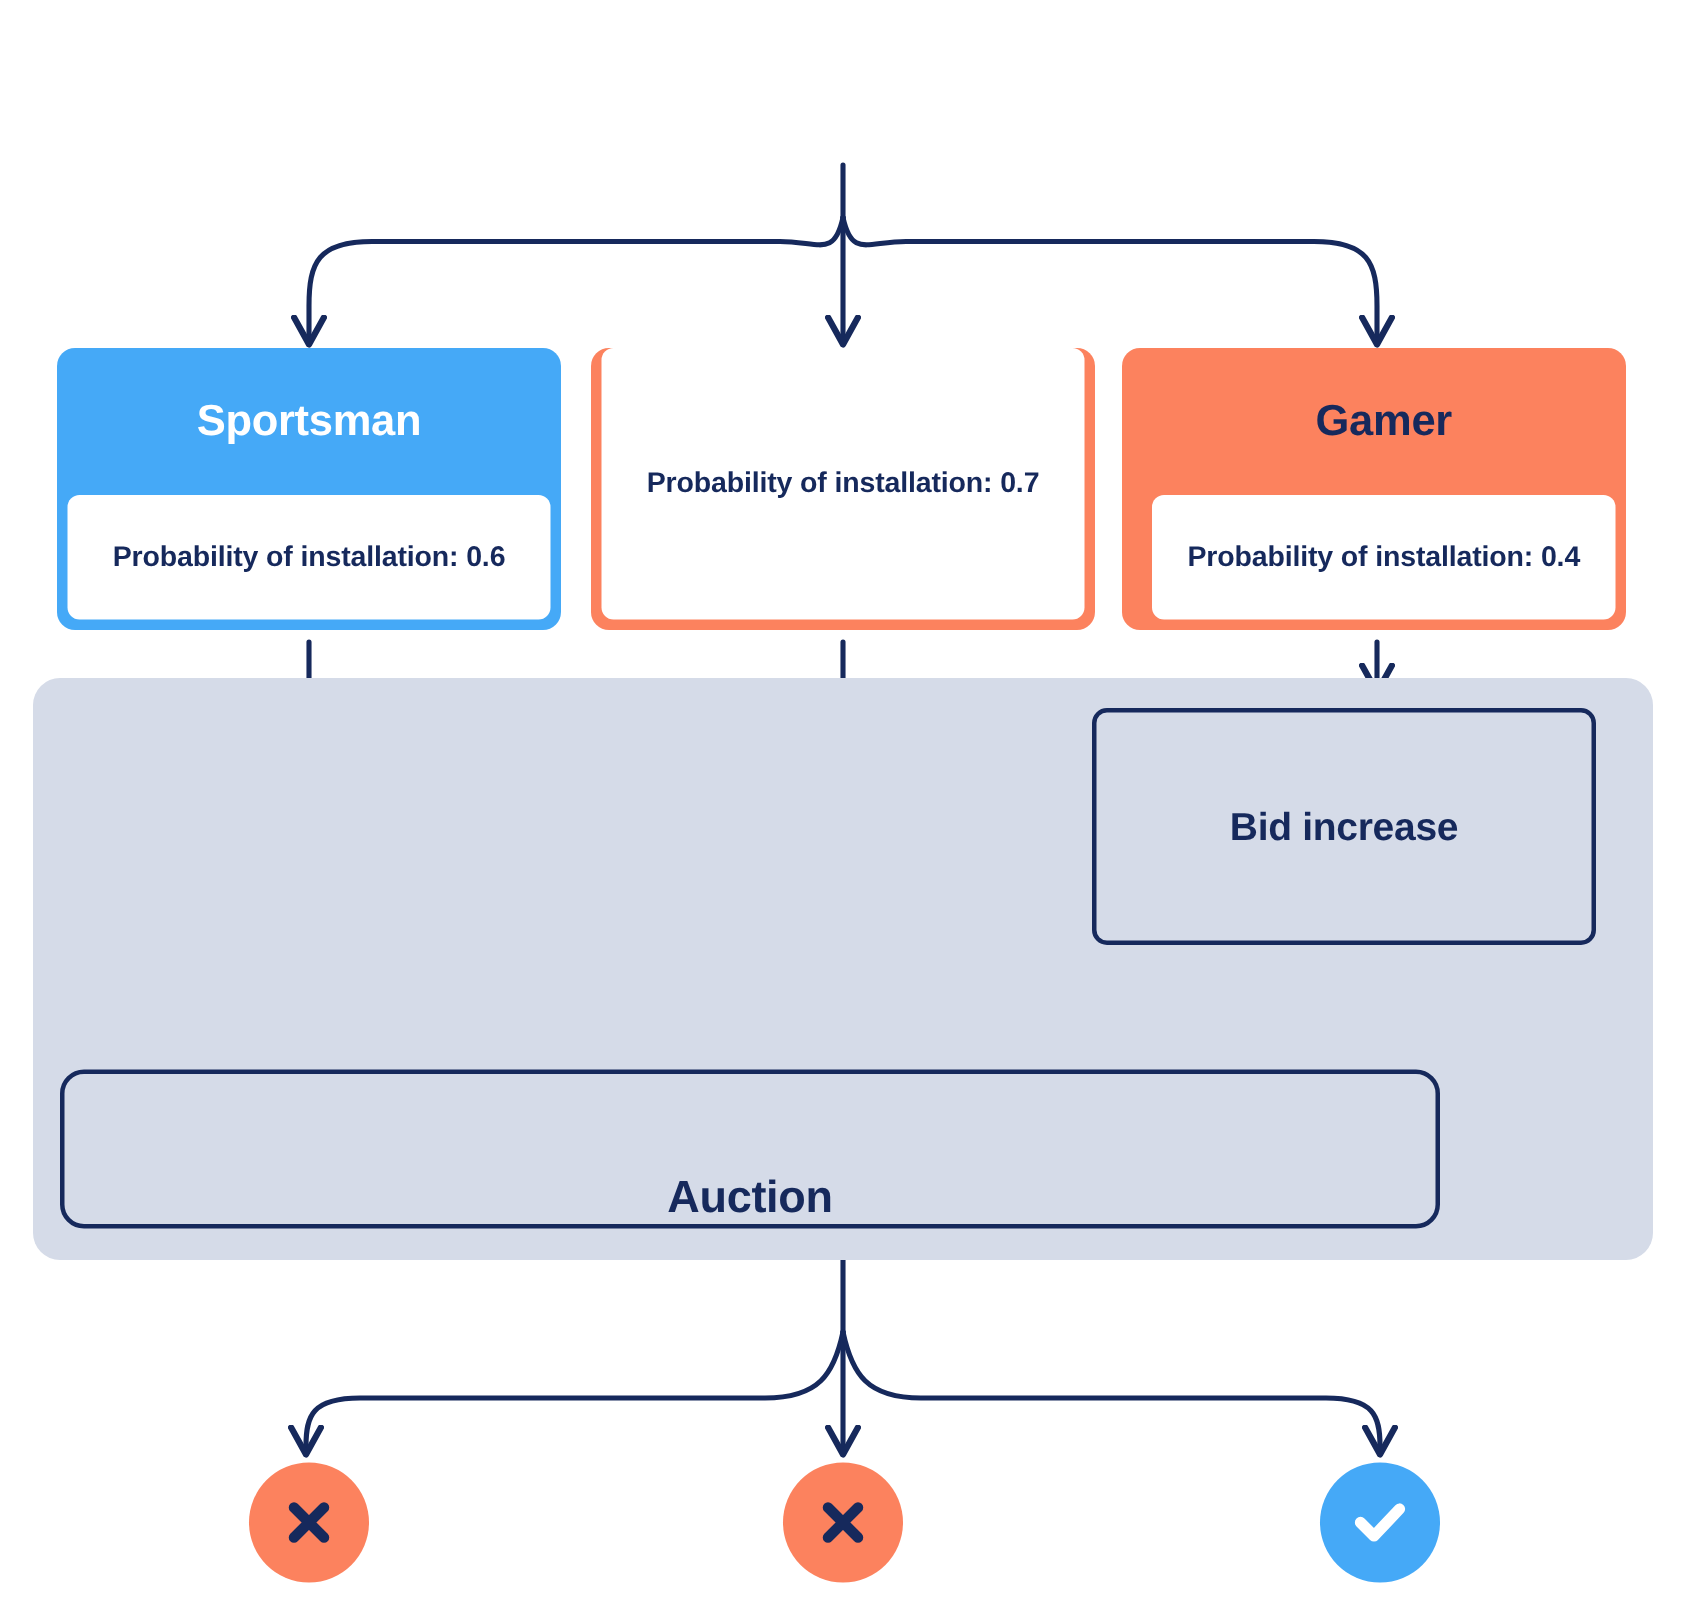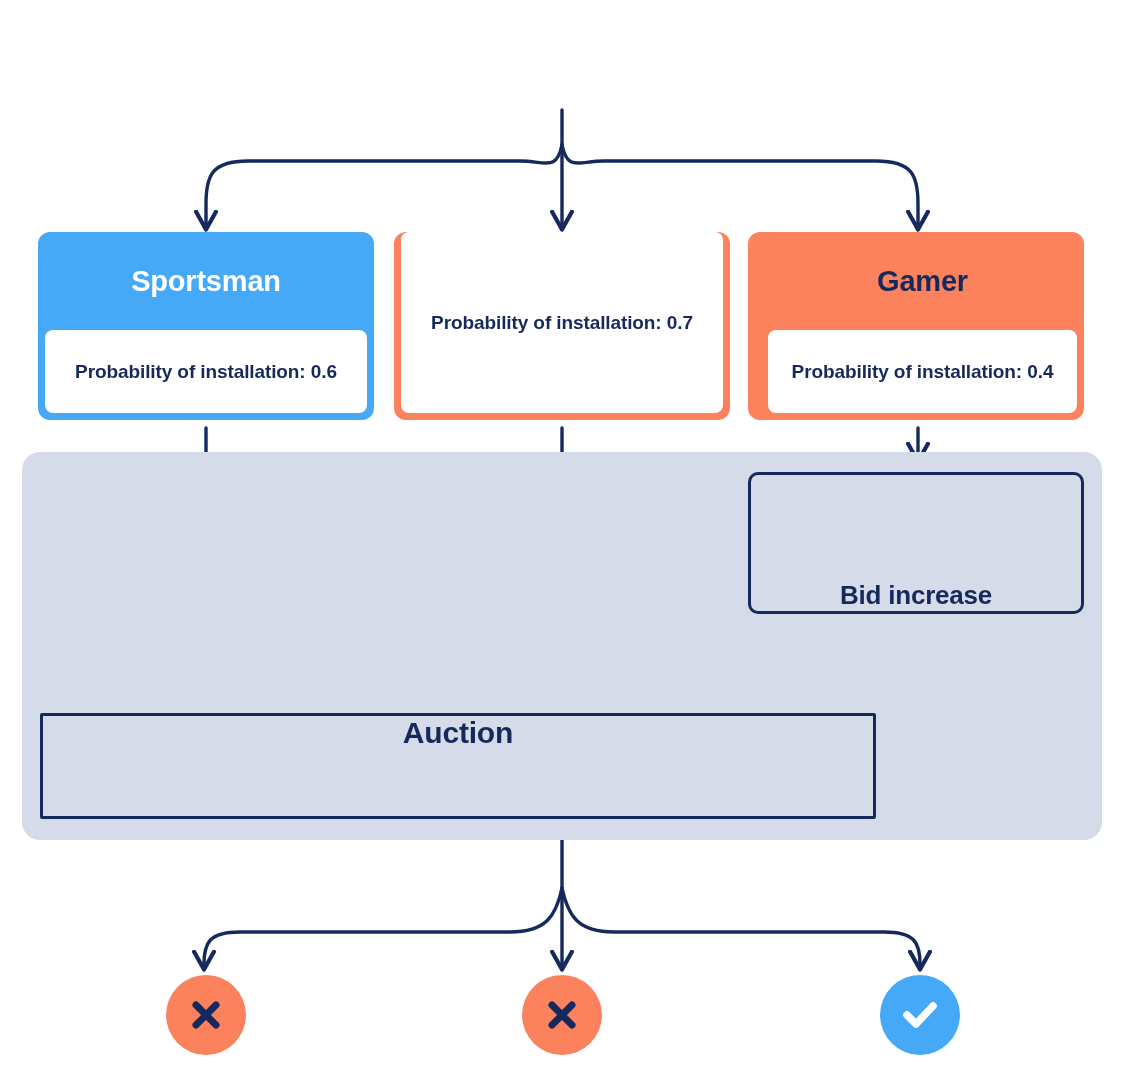--- a/index.html
+++ b/index.html
@@ -98,53 +98,53 @@
     width: 1080px;
     height: 388px;
     background: #D5DBE8;
     border-radius: 18px;
     z-index: 1;
   }
 
   
   .bid-box {
     position: absolute;
-    left: 748px;
+    left: 728px;
     top: 472px;
     width: 336px;
-    height: 142px;
+    height: 158px;
     box-sizing: border-box;
     border: 3px solid #16295C;
     border-radius: 10px;
     background: transparent;
     display: flex;
-    align-items: flex-end;
+    align-items: center;
     justify-content: center;
     z-index: 3;
   }
   .bid-box .label {
     font-size: 26px;
     font-weight: bold;
     color: #16295C;
     letter-spacing: -0.2px;
   }
 
   
   .auction-box {
     position: absolute;
     left: 40px;
     top: 713px;
-    width: 836px;
+    width: 920px;
     height: 106px;
     box-sizing: border-box;
     border: 3px solid #16295C;
-    border-radius: 2px;
+    border-radius: 16px;
     background: transparent;
     display: flex;
-    align-items: flex-start;
+    align-items: flex-end;
     justify-content: center;
     z-index: 3;
   }
   .auction-box .label {
     font-size: 30px;
     font-weight: bold;
     color: #16295C;
     letter-spacing: -0.2px;
   }
 

